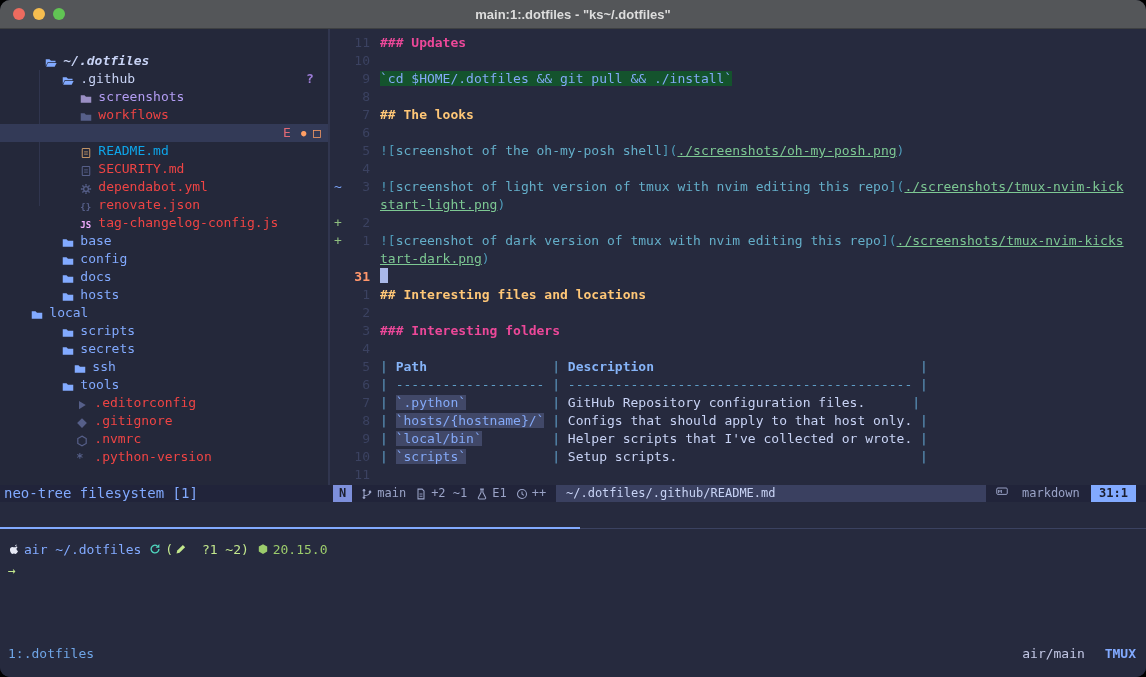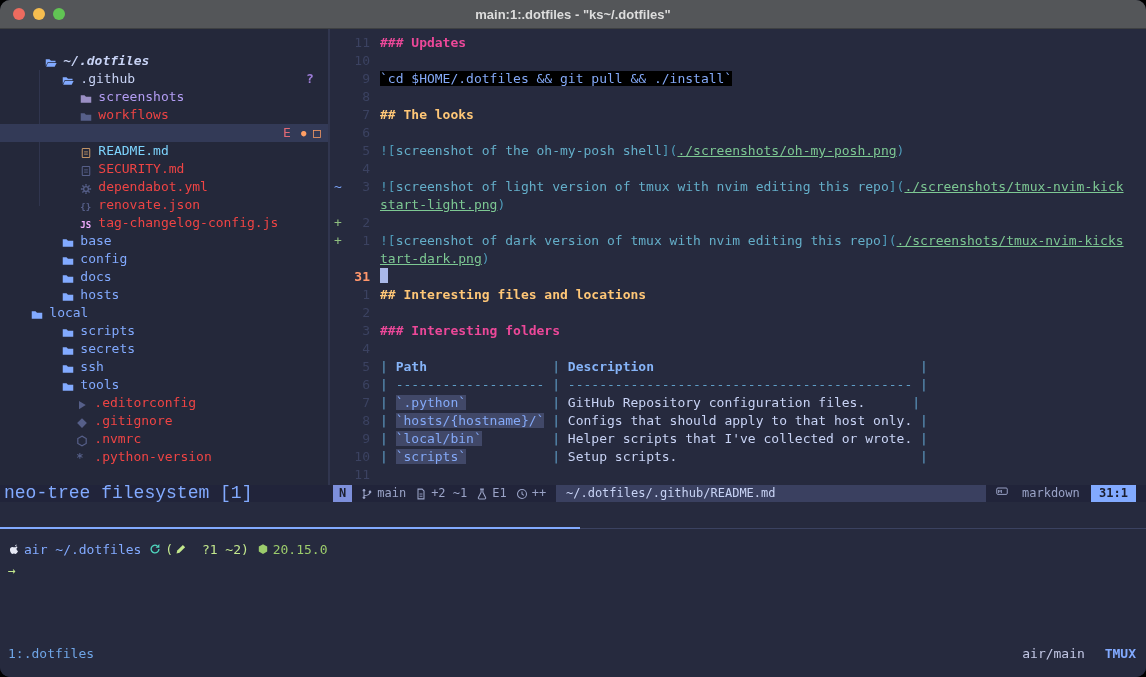--- a/index.html
+++ b/index.html
@@ -21,53 +21,53 @@
   .tree-item{height:18px;line-height:18px;font-size:13px;white-space:pre;position:relative;color:#c8d3f5;}
   .tree-item.selected{background:#333a57;}
   .t-icon{display:inline-block;width:13px;margin-right:5px;vertical-align:-1px;}
   .t-icon svg{vertical-align:middle;}
   .ticon-txt{font-size:9px;font-weight:bold;}
   .c-light{color:#c8d3f5;}
   .c-bold-italic{font-weight:bold;font-style:italic;}
   .c-dim{color:#ef4444;}
   .c-purple{color:#b39df3;}
   .c-blue{color:#82aaff;}
-  .c-orange{color:#7dd3fc;margin-top:12px;}
+  .c-orange{color:#0ea5e9;margin-top:12px;}
   .c-hidden{color:#565f89;font-style:italic;}
   .badge{position:absolute;top:0;}
   .bq{left:306px;color:#9d7cd8;font-weight:bold;}
   .be{left:283px;color:#e26a75;}
   .bdot{left:301px;color:#ff9e64;font-size:9px;}
   .bsq{left:313px;color:#ff9e64;}
   .tree-guide{position:absolute;left:39px;top:41px;height:136px;width:1px;background:#30354e;}
   
   .editor{position:absolute;left:330px;top:0;right:0;height:456px;padding-top:5px;
     box-sizing:border-box;font-size:13px;line-height:18px;overflow:hidden;}
   .eline{height:18px;position:relative;padding-left:50px;white-space:pre;overflow:hidden;}
   .sign{position:absolute;left:4px;width:12px;color:#565f89;}
   .s-chg{color:#7aa2f7;}
   .s-add{color:#8fbf7f;}
   .num{position:absolute;left:12px;width:28px;text-align:right;color:#3b4261;}
   .n-cur{color:#ff966c;font-weight:bold;}
   .h2{color:#ffc777;font-weight:bold;}
   .h3{color:#ec4899;font-weight:bold;}
-  .code{background:#000000;color:#84a9f8;}
+  .code{background:#14532d;color:#84a9f8;}
   .mp{color:#4e9ab8;}
   .ml{color:#64aec9;}
   .mu{color:#7dc893;text-decoration:underline;}
   .tp{color:#5f9dc6;}
   .td{color:#5f9dc6;}
   .th{color:#86b4f8;font-weight:bold;}
   .pl{color:#c8d3f5;}
   .cc{background:#414868;color:#84a9f8;}
   .cursor{display:inline-block;width:8px;height:15px;background:#a9b8e8;vertical-align:-2px;}
   
   .statusstrip{position:absolute;left:0;top:456px;width:100%;height:17px;background:#21243a;
     font-size:12px;line-height:17px;color:#9aa3c7;}
-  .winbar-neo{position:absolute;left:4px;top:0;color:#82aaff;font-size:18px;font-family:Liberation Mono, monospace;}
+  .winbar-neo{position:absolute;left:4px;top:0;color:#82aaff;font-size:14px;}
   .lualine{position:absolute;left:333px;top:0;display:flex;gap:9px;align-items:center;height:17px;}
   .mode{background:#7d8fdb;color:#1b1e2e;font-weight:bold;padding:0 6px;height:17px;}
   .slseg{display:flex;gap:4px;align-items:center;}
   .slseg svg{display:block;}
   .pathseg{position:absolute;left:556px;top:0;width:430px;height:17px;background:#3a4060;
     color:#c8d3f5;padding-left:10px;box-sizing:border-box;}
   .mdgroup{position:absolute;left:996px;top:0;display:flex;gap:14px;align-items:center;height:17px;}
   .posbadge{position:absolute;right:10px;top:0;height:17px;background:#82aaff;color:#1b1e2e;
     font-weight:bold;padding:0 8px;}
   
@@ -187,21 +187,21 @@
         <div class="tree-item" style="padding-left: 31px;">
     <span class="t-icon" style="color: rgb(130, 170, 255);"><svg width="12" height="12" viewBox="0 0 16 16">
               <path fill="currentColor" d="M1 3h5l2 2h7v8H1z"></path>
             </svg></span><span class="t-label c-blue">scripts</span>
   </div>
         <div class="tree-item" style="padding-left: 31px;">
     <span class="t-icon" style="color: rgb(130, 170, 255);"><svg width="12" height="12" viewBox="0 0 16 16">
               <path fill="currentColor" d="M1 3h5l2 2h7v8H1z"></path>
             </svg></span><span class="t-label c-blue">secrets</span>
   </div>
-        <div class="tree-item" style="padding-left: 31px;">
+        <div class="tree-item" style="padding-left: 43px;">
     <span class="t-icon" style="color: rgb(130, 170, 255);"><svg width="12" height="12" viewBox="0 0 16 16">
               <path fill="currentColor" d="M1 3h5l2 2h7v8H1z"></path>
             </svg></span><span class="t-label c-blue">ssh</span>
   </div>
         <div class="tree-item" style="padding-left: 31px;">
     <span class="t-icon" style="color: rgb(130, 170, 255);"><svg width="12" height="12" viewBox="0 0 16 16">
               <path fill="currentColor" d="M1 3h5l2 2h7v8H1z"></path>
             </svg></span><span class="t-label c-blue">tools</span>
   </div>
         <div class="tree-item" style="padding-left: 45px;">

